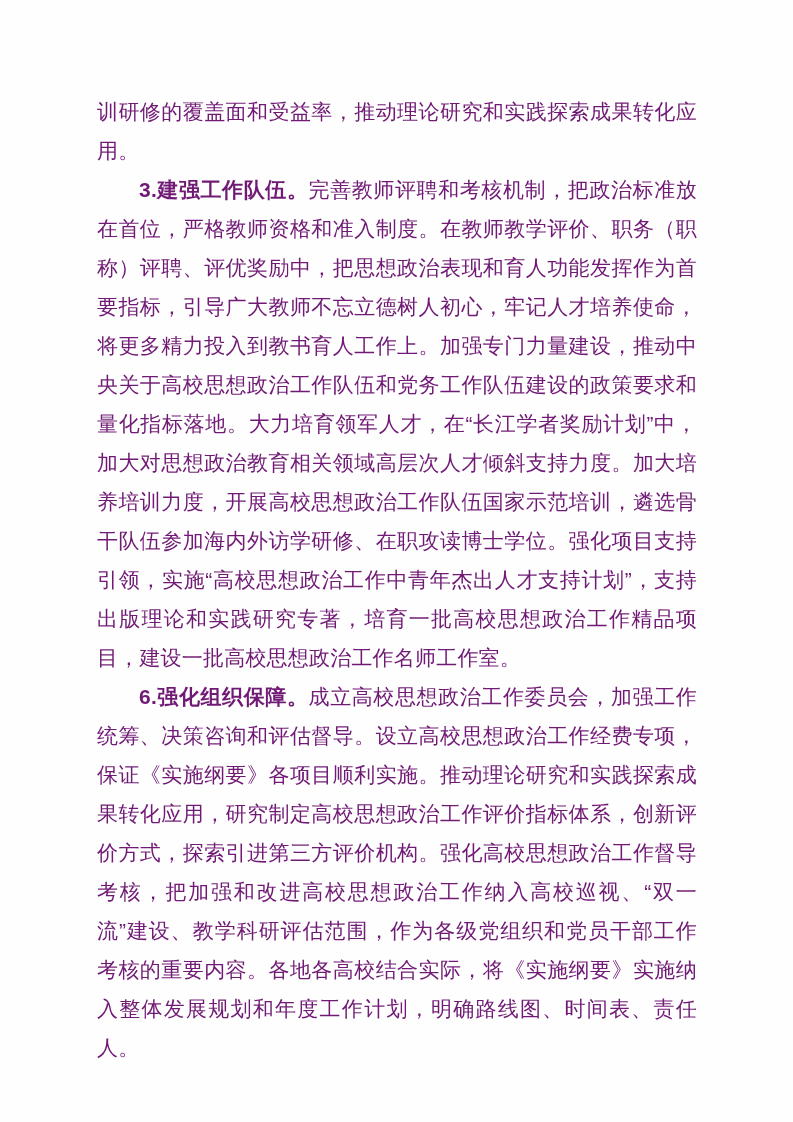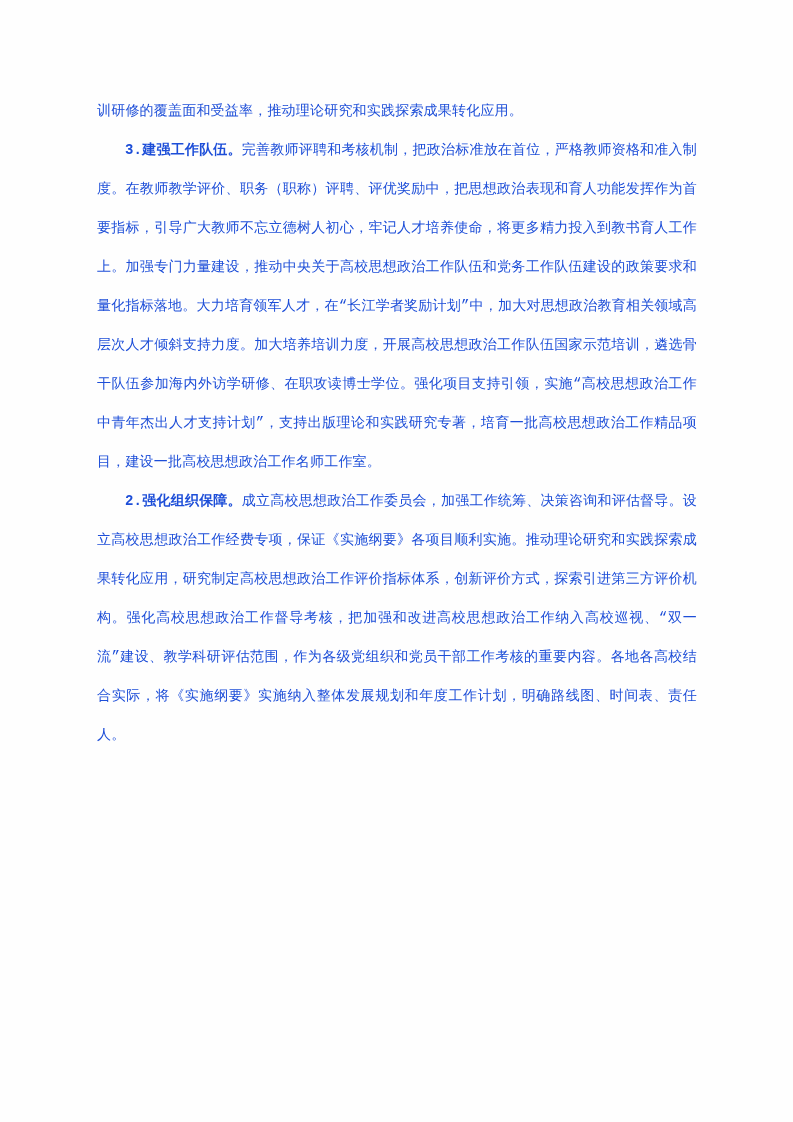--- a/index.html
+++ b/index.html
@@ -24,27 +24,27 @@
     background: #fefefe;
   }
   .content {
     position: absolute;
     left: 97px;
     top: 92px;
     width: 600px;
   }
   p.para {
     margin: 0 0 0 0;
-    font-size: 14px;
+    font-size: 21px;
     line-height: 39px;
     text-align: justify;
     text-justify: inter-ideograph;
     letter-spacing: 0.2px;
-    color: #1d4ed8;
-    font-family: Liberation Mono, monospace;
+    color: #701a75;
+    font-family: Liberation Sans, sans-serif;
   }
   p.indent {
     text-indent: 2em;
   }
   .bold-lead {
     font-weight: bold;
   }
 </style>
 </head>
 <body>
@@ -54,17 +54,17 @@
 
     <p class="para">
       <span>训研修的覆盖面和受益率，推动理论研究和实践探索成果转化应用。</span>
     </p>
 
     <p class="para indent">
       <span class="bold-lead">3.建强工作队伍。</span><span>完善教师评聘和考核机制，把政治标准放在首位，严格教师资格和准入制度。在教师教学评价、职务（职称）评聘、评优奖励中，把思想政治表现和育人功能发挥作为首要指标，引导广大教师不忘立德树人初心，牢记人才培养使命，将更多精力投入到教书育人工作上。加强专门力量建设，推动中央关于高校思想政治工作队伍和党务工作队伍建设的政策要求和量化指标落地。大力培育领军人才，在“长江学者奖励计划”中，加大对思想政治教育相关领域高层次人才倾斜支持力度。加大培养培训力度，开展高校思想政治工作队伍国家示范培训，遴选骨干队伍参加海内外访学研修、在职攻读博士学位。强化项目支持引领，实施“高校思想政治工作中青年杰出人才支持计划”，支持出版理论和实践研究专著，培育一批高校思想政治工作精品项目，建设一批高校思想政治工作名师工作室。</span>
     </p>
 
     <p class="para indent">
-      <span class="bold-lead">2.强化组织保障。</span><span>成立高校思想政治工作委员会，加强工作统筹、决策咨询和评估督导。设立高校思想政治工作经费专项，保证《实施纲要》各项目顺利实施。推动理论研究和实践探索成果转化应用，研究制定高校思想政治工作评价指标体系，创新评价方式，探索引进第三方评价机构。强化高校思想政治工作督导考核，把加强和改进高校思想政治工作纳入高校巡视、“双一流”建设、教学科研评估范围，作为各级党组织和党员干部工作考核的重要内容。各地各高校结合实际，将《实施纲要》实施纳入整体发展规划和年度工作计划，明确路线图、时间表、责任人。</span>
+      <span class="bold-lead">6.强化组织保障。</span><span>成立高校思想政治工作委员会，加强工作统筹、决策咨询和评估督导。设立高校思想政治工作经费专项，保证《实施纲要》各项目顺利实施。推动理论研究和实践探索成果转化应用，研究制定高校思想政治工作评价指标体系，创新评价方式，探索引进第三方评价机构。强化高校思想政治工作督导考核，把加强和改进高校思想政治工作纳入高校巡视、“双一流”建设、教学科研评估范围，作为各级党组织和党员干部工作考核的重要内容。各地各高校结合实际，将《实施纲要》实施纳入整体发展规划和年度工作计划，明确路线图、时间表、责任人。</span>
     </p>
 
   </div>
 </div>
 
 </body></html>

